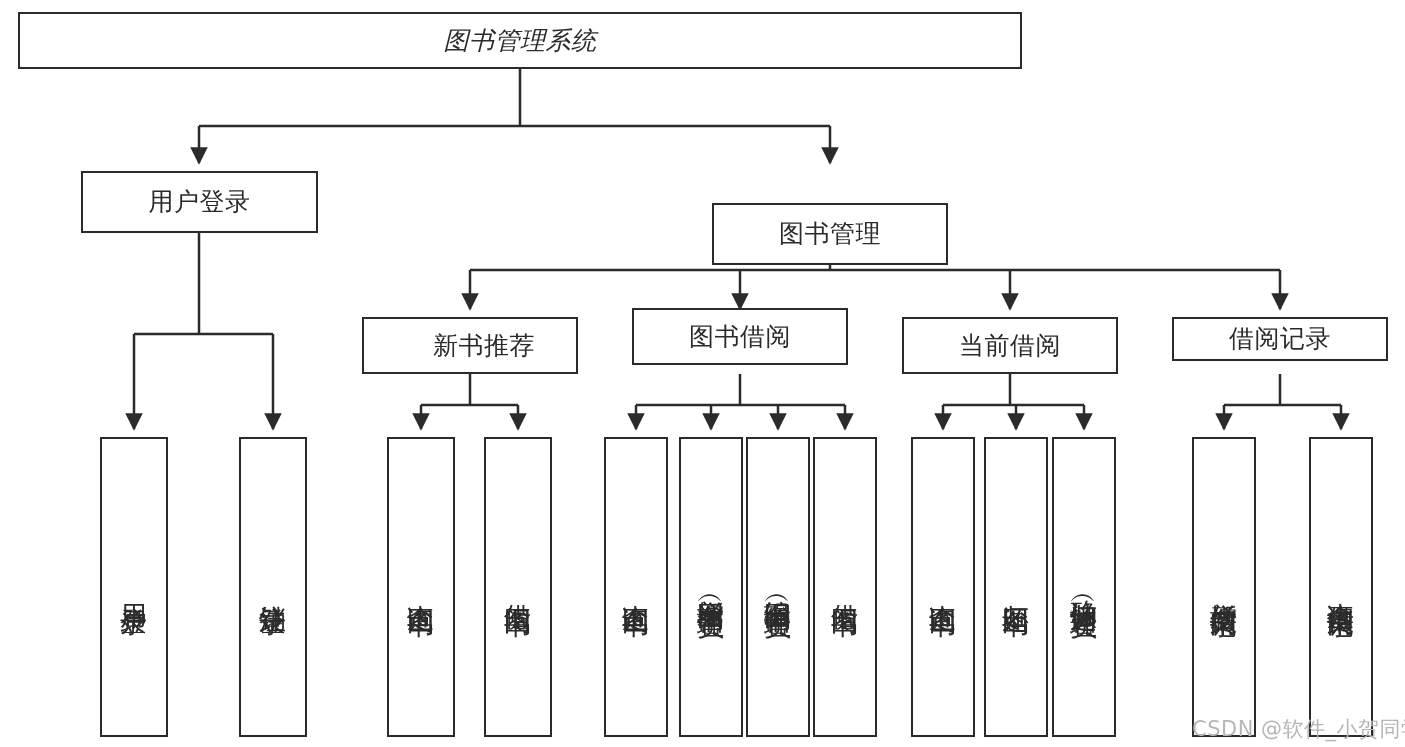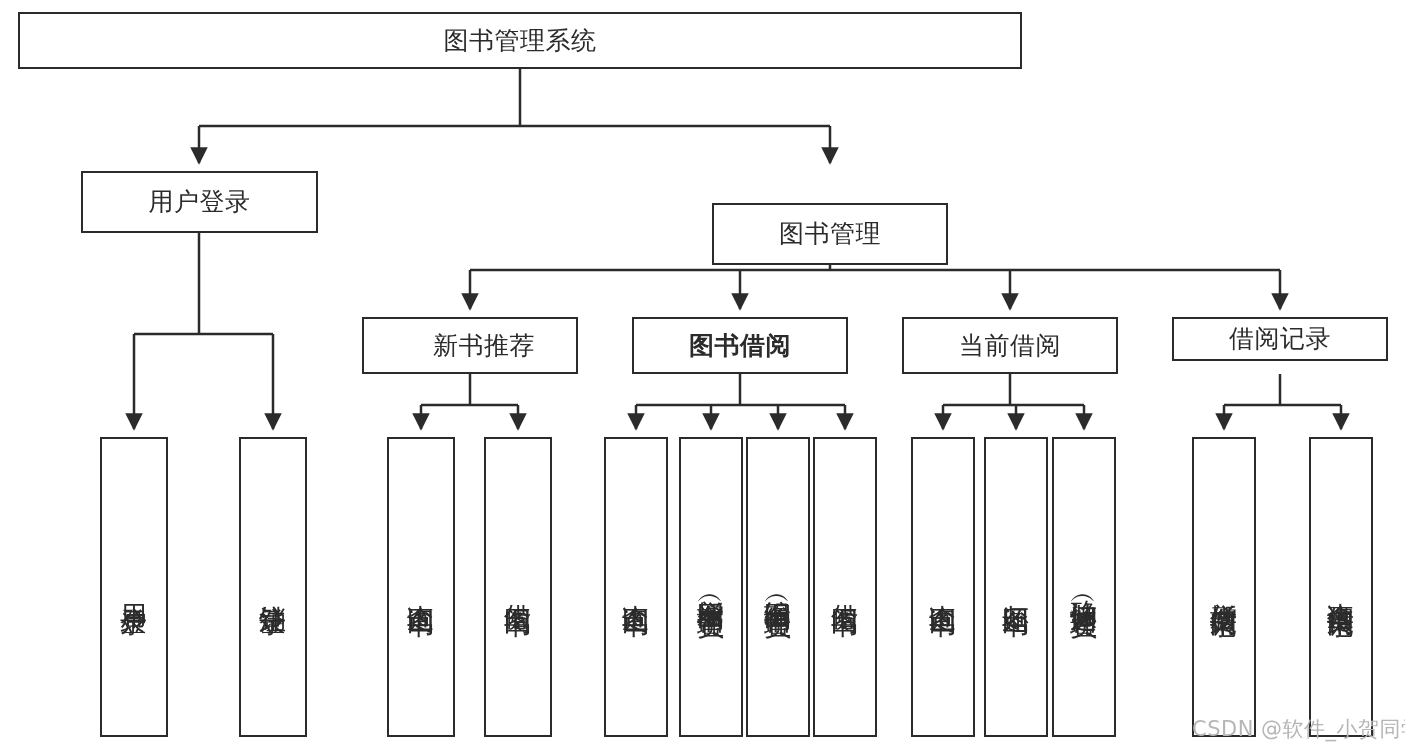--- a/index.html
+++ b/index.html
@@ -121,35 +121,35 @@
       <path d="M 1016 405 L 1016 429" marker-end="url(#arrow)"></path>
       <path d="M 1084 405 L 1084 429" marker-end="url(#arrow)"></path>
 
       <path d="M 1280 374 L 1280 405"></path>
       <path d="M 1224 405 L 1341 405"></path>
       <path d="M 1224 405 L 1224 429" marker-end="url(#arrow)"></path>
       <path d="M 1341 405 L 1341 429" marker-end="url(#arrow)"></path>
     </g>
   </svg>
 
-  <div class="node horiz root" style="left:18px; top:12px; width:1004px; height:57px;">
+  <div class="node horiz root" style="left:18px; top:12px; width:1004px; height:57px;font-style:italic;">
     <span class="label">图书管理系统</span>
   </div>
 
   <div class="node horiz" style="left:81px; top:171px; width:237px; height:62px;">
     <span class="label">用户登录</span>
   </div>
   <div class="node horiz" style="left:712px; top:171px; width:236px; height:62px;margin-top:32px;">
     <span class="label">图书管理</span>
   </div>
 
   <div class="node horiz" style="left:362px; top:317px; width:216px; height:57px;padding-left:28px;">
     <span class="label">新书推荐</span>
   </div>
-  <div class="node horiz" style="left:632px; top:317px; width:216px; height:57px;font-weight:bold;">
+  <div class="node horiz" style="left:632px; top:308px; width:216px; height:57px;">
     <span class="label">图书借阅</span>
   </div>
   <div class="node horiz" style="left:902px; top:317px; width:216px; height:57px;justify-content:center;">
     <span class="label">当前借阅</span>
   </div>
   <div class="node horiz" style="left:1172px; top:317px; width:216px; height:44px;">
     <span class="label">借阅记录</span>
   </div>
 
   <div class="node vert" style="left:100px; top:437px; width:68px; height:300px;">

